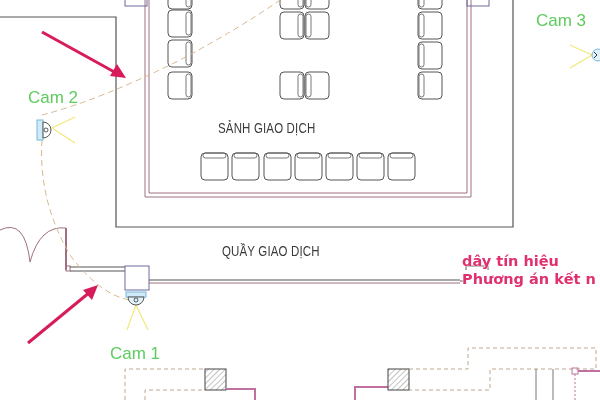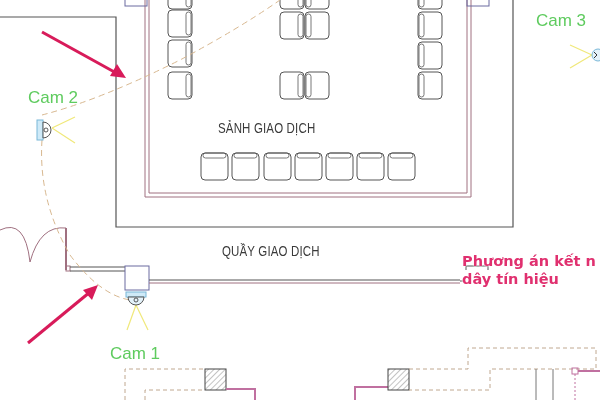--- a/index.html
+++ b/index.html
@@ -153,15 +153,15 @@
 </svg>
 
 <div class="cam-label" style="left:28px; top:88px;">Cam 2</div>
 <div class="cam-label" style="left:536px; top:11px;">Cam 3</div>
 <div class="cam-label" style="left:110px; top:344px;">Cam 1</div>
 
 <div class="room-label" style="left:218px; top:120px;">SẢNH GIAO DỊCH</div>
 <div class="room-label" style="left:222px; top:243px;">QUẦY GIAO DỊCH</div>
 
 <div class="note">
+  <div>dây tín hiệu</div>
   <div>Phương án kết n</div>
-  <div>dây tín hiệu</div>
 </div>
 
 </body></html>

